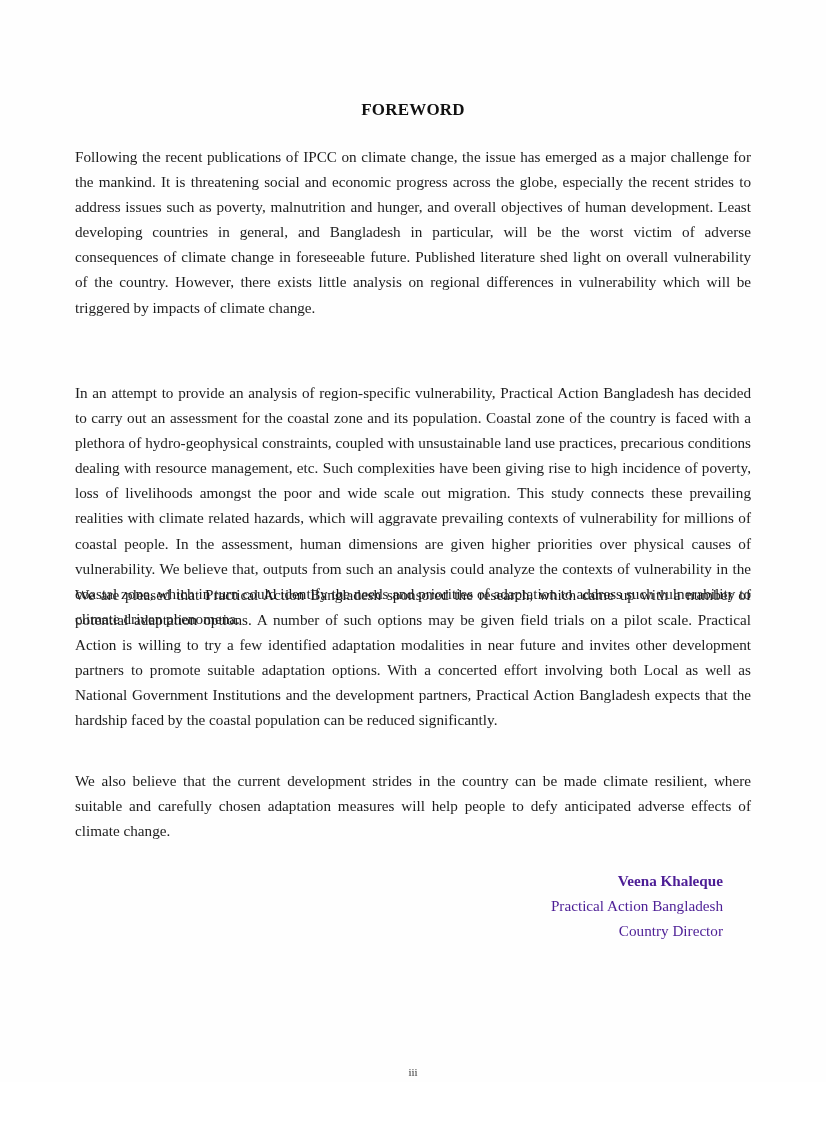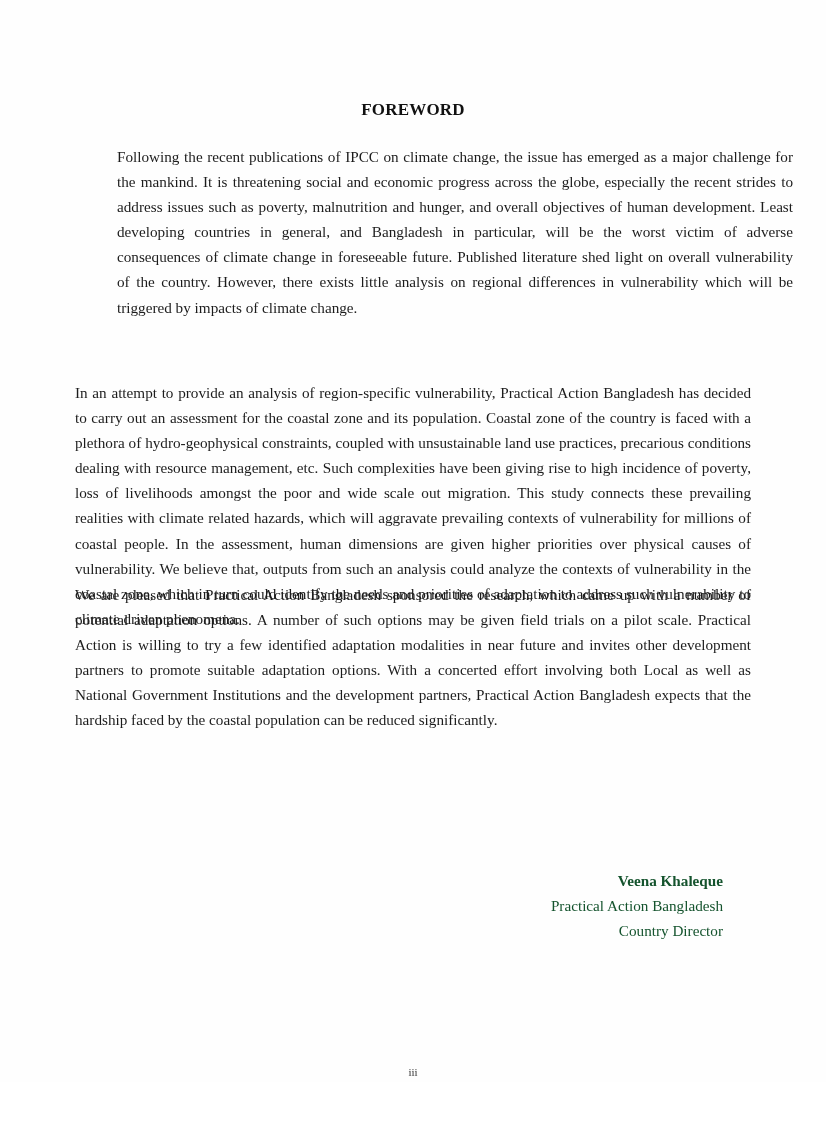--- a/index.html
+++ b/index.html
@@ -39,32 +39,32 @@
       left: 75px;
       width: 676px;
       font-size: 15.2px;
       line-height: 25.1px;
       text-align: justify;
       color: #1c1c1c;
     }
     .body-text p {
       margin: 0;
     }
-    .p1 { top: 144px; margin-left: 42px; }
+    .p1 { top: 144px; }
     .p2 { top: 344px; margin-top: 36px; }
     .p3 { top: 582px; }
     .p4 { top: 768px; }
     .signature {
       position: absolute;
       top: 868px;
       right: 103px;
       text-align: right;
       font-size: 15.2px;
       line-height: 25px;
-      color: #14532d;
+      color: #4c1d95;
     }
     .signature .name {
       font-weight: bold;
     }
     .page-number {
       position: absolute;
       top: 1066px;
       left: 0;
       width: 826px;
       text-align: center;
@@ -83,20 +83,23 @@
   </div>
 
   <div class="body-text p2">
     <p>In an attempt to provide an analysis of region-specific vulnerability, Practical Action Bangladesh has decided to carry out an assessment for the coastal zone and its population. Coastal zone of the country is faced with a plethora of hydro-geophysical constraints, coupled with unsustainable land use practices, precarious conditions dealing with resource management, etc. Such complexities have been giving rise to high incidence of poverty, loss of livelihoods amongst the poor and wide scale out migration. This study connects these prevailing realities with climate related hazards, which will aggravate prevailing contexts of vulnerability for millions of coastal people. In the assessment, human dimensions are given higher priorities over physical causes of vulnerability. We believe that, outputs from such an analysis could analyze the contexts of vulnerability in the coastal zone, which in turn could identify the needs and priorities of adaptation to address such vulnerability to climate driven phenomena.</p>
   </div>
 
   <div class="body-text p3">
     <p>We are pleased that Practical Action Bangladesh sponsored the research, which came up with a number of potential adaptation options. A number of such options may be given field trials on a pilot scale. Practical Action is willing to try a few identified adaptation modalities in near future and invites other development partners to promote suitable adaptation options. With a concerted effort involving both Local as well as National Government Institutions and the development partners, Practical Action Bangladesh expects that the hardship faced by the coastal population can be reduced significantly.</p>
   </div>
 
+  <div class="body-text p4">
+    <p>We also believe that the current development strides in the country can be made climate resilient, where suitable and carefully chosen adaptation measures will help people to defy anticipated adverse effects of climate change.</p>
+  </div>
 
   <div class="signature">
     <div class="name">Veena Khaleque</div>
     <div>Practical Action Bangladesh</div>
     <div>Country Director</div>
   </div>
 
   <div class="page-number">iii</div>
 </div>
 

